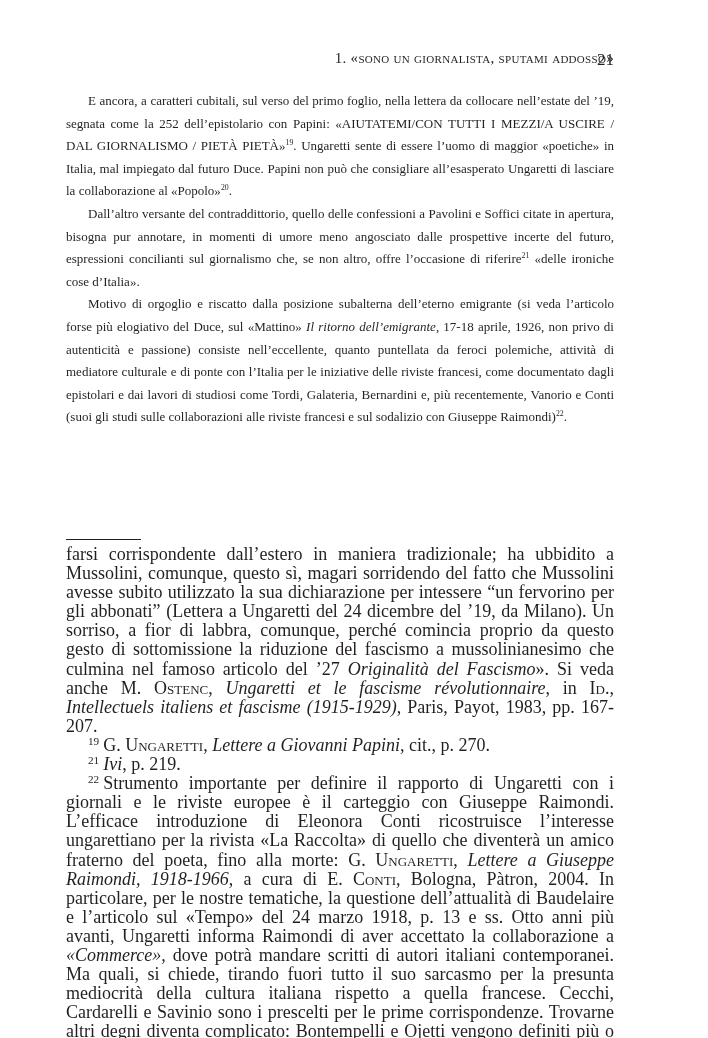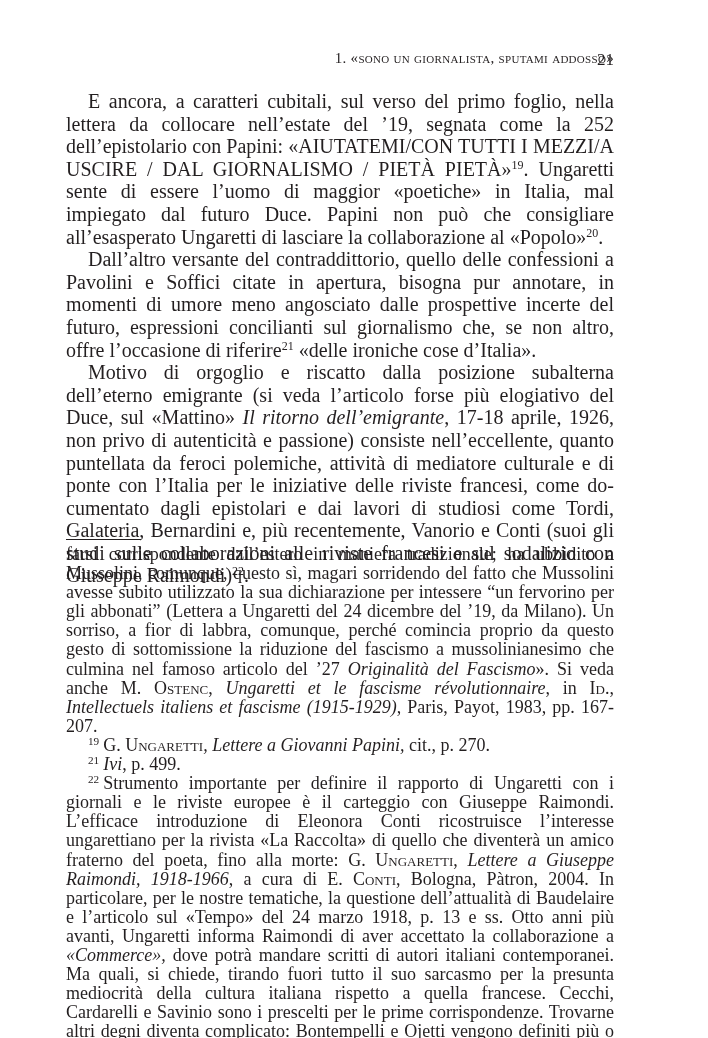--- a/index.html
+++ b/index.html
@@ -5,21 +5,21 @@
   html, body { margin: 0; padding: 0; background: #ffffff; }
   body { width: 708px; height: 1038px; position: relative; overflow: hidden;
          font-family: "Liberation Serif", "DejaVu Serif", serif; color: #231f20; }
   .page { position: absolute; left: 66px; top: 0; width: 548px; }
   .running-head { position: absolute; top: 50px; left: 0; width: 548px; height: 22px;
                   font-size: 15px; }
   .running-title { position: absolute; left: 0; right: 0; text-align: right;
                    font-variant: small-caps; letter-spacing: 0.3px; font-size: 15px; }
   .folio { position: absolute; right: 0; top: 0; font-size: 17px; }
   .body-text { position: absolute; top: 90px; left: 0; width: 548px;
-               font-size: 20px; line-height: 22.6px; text-align: justify; hyphens: manual; }
+               font-size: 13px; line-height: 22.6px; text-align: justify; hyphens: manual; }
   .body-text p { margin: 0; text-indent: 22px; }
   sup { font-size: 0.6em; line-height: 0; vertical-align: 0.6em; }
   .sc { font-variant: small-caps; }
   .sep { position: absolute; top: 539px; left: 0; width: 75px; border-top: 1px solid #231f20; }
   .notes { position: absolute; top: 545px; left: 0; width: 548px;
            font-size: 18px; line-height: 19.1px; text-align: justify; }
   .notes p { margin: 0; }
   .notes p.fn { text-indent: 22px; }
   .notes .fn-num { font-size: 0.62em; vertical-align: 0.55em; line-height: 0; margin-right: 4px; }
   i { font-style: italic; }
@@ -41,18 +41,18 @@
   </div>
 
   <div class="sep"></div>
 
   <div class="notes">
     <p><span>farsi corrispondente dall’estero in maniera tradizionale; ha ubbidito a Mussolini, comunque, questo sì, magari sorridendo del fatto che Mussolini avesse subito utilizzato la sua dichiarazione per intessere “un fervorino per gli abbonati” (Lettera a Ungaretti del 24 dicembre del ’19, da Milano). Un sorriso, a fior di labbra, comunque, perché comincia proprio da questo gesto di sottomissione la riduzione del fascismo a mussolinianesimo che culmina nel famoso articolo del ’27 </span><i>Originalità del Fascismo</i><span>». Si veda anche M. </span><span class="sc">Ostenc</span><span>, </span><i>Ungaretti et le fascisme révolutionnaire</i><span>, in </span><span class="sc">Id.</span><span>, </span><i>Intellectuels italiens et fascisme (1915-1929)</i><span>, Paris, Payot, 1983, pp. 167-207.</span></p>
 
     <p class="fn"><span class="fn-num">19</span><span>G. </span><span class="sc">Ungaretti</span><i>, Lettere a Giovanni Papini,</i><span> cit., p. 270.</span></p>
 
 
-    <p class="fn"><span class="fn-num">21</span><i>Ivi</i><span>, p. 499.</span></p>
+    <p class="fn"><span class="fn-num">21</span><i>Ivi</i><span>, p. 219.</span></p>
 
     <p class="fn"><span class="fn-num">22</span><span>Strumento importante per definire il rapporto di Ungaretti con i giornali e le riviste eu­ropee è il carteggio con Giuseppe Raimondi. L’efficace introduzione di Eleonora Conti ricostru­isce l’interesse ungarettiano per la rivista «La Raccolta» di quello che diventerà un amico fraterno del poeta, fino alla morte: G. </span><span class="sc">Ungaretti</span><span>, </span><i>Lettere a Giuseppe Raimondi, 1918-1966</i><span>, a cura di E. </span><span class="sc">Conti</span><span>, Bologna, Pàtron, 2004. In particolare, per le nostre tematiche, la questione dell’attualità di Baudelaire e l’articolo sul «Tempo» del 24 marzo 1918, p. 13 e ss. Otto anni più avanti, Un­garetti informa Raimondi di aver accettato la collaborazione a </span><i>«Commerce»,</i><span> dove potrà mandare scritti di autori italiani contemporanei. Ma quali, si chiede, tirando fuori tutto il suo sarcasmo per la presunta mediocrità della cultura italiana rispetto a quella francese. Cecchi, Cardarelli e Savinio sono i prescelti per le prime corrispondenze. Trovarne altri degni diventa complicato: Bontempelli e Ojetti vengono definiti più o meno “buoni giornalisti”. Linati e Baldini gli paio-</span></p>
   </div>
 
 </div>
 
 </body></html>

